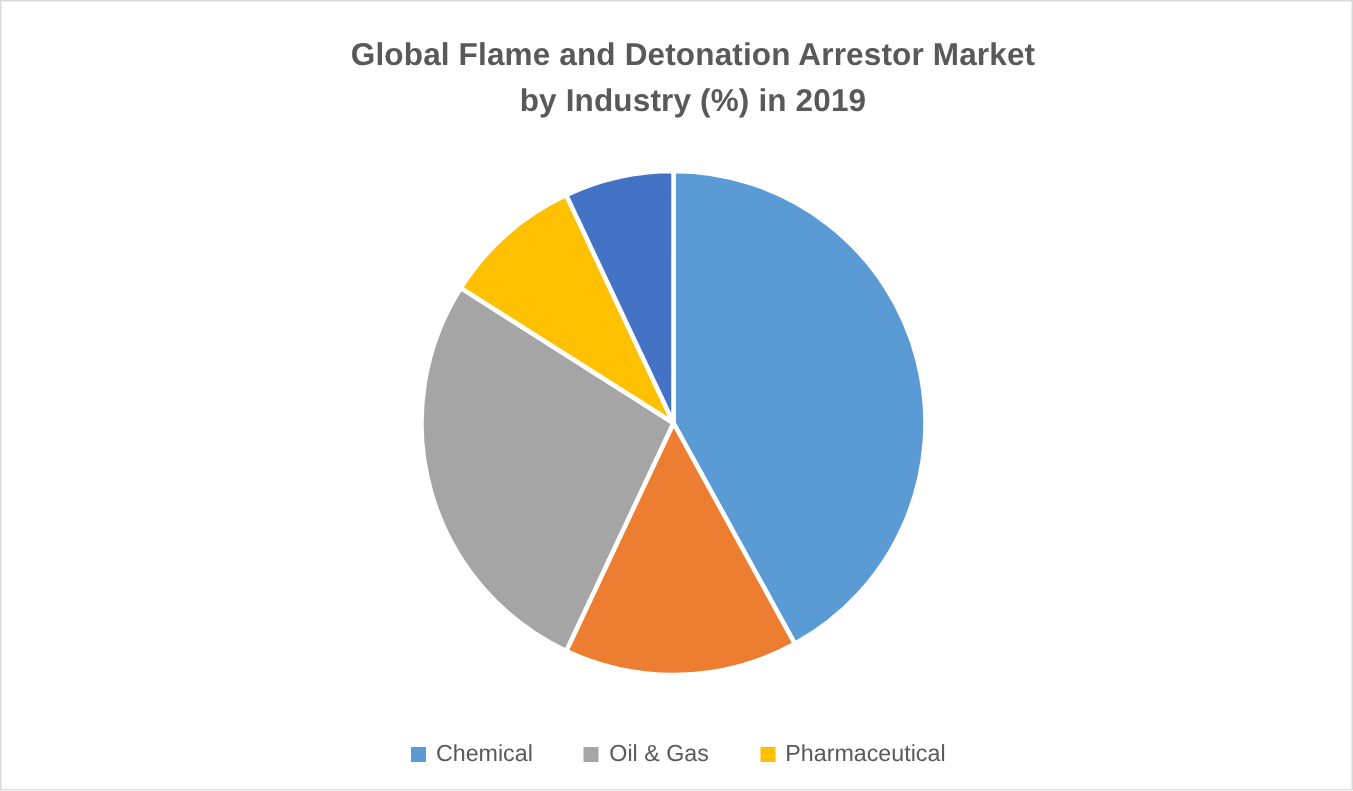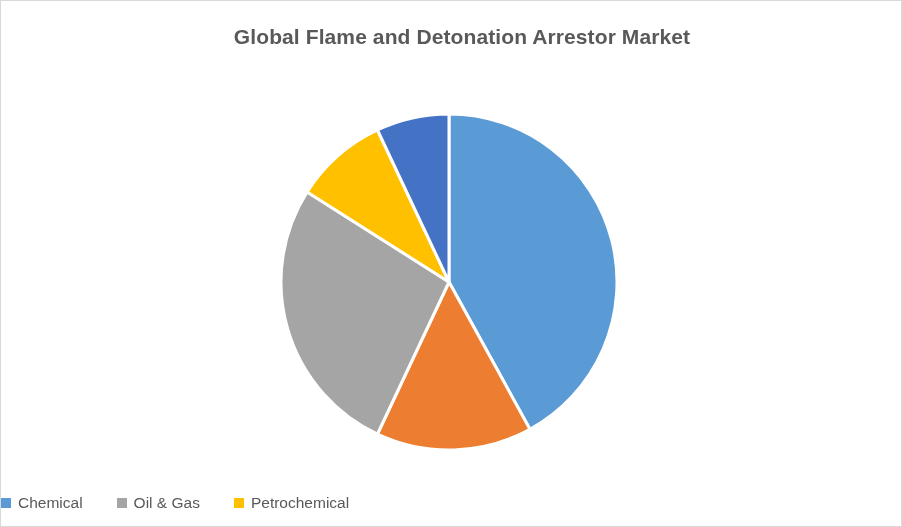--- a/index.html
+++ b/index.html
@@ -49,20 +49,21 @@
     left: 0;
     top: 0;
   }
   #legend {
     position: absolute;
     left: 0;
     bottom: 14px;
     width: 902px;
     display: flex;
     flex-direction: row;
+    justify-content: center;
     align-items: center;
     gap: 34px;
   }
   .legend-item {
     display: flex;
     flex-direction: row;
     align-items: center;
     gap: 7px;
   }
   .legend-swatch {
@@ -78,20 +79,21 @@
     white-space: nowrap;
   }
 </style>
 </head>
 <body>
 
 <div id="chart-frame">
 
   <div id="chart-title">
     <span class="title-line">Global Flame and Detonation Arrestor Market</span>
+    <span class="title-line">by Industry (%) in 2019</span>
   </div>
 
   <div id="pie-wrap">
     <svg id="pie-svg" width="902" height="470" viewBox="0 0 902 470">
       <g id="pie-slices">
           <path d="M 448 281 L 448.00 113.00 A 168 168 0 0 1 528.93 428.22 Z" fill="#5B9BD5" stroke="#ffffff" stroke-width="3" stroke-linejoin="round"></path>
           <path d="M 448 281 L 528.93 428.22 A 168 168 0 0 1 376.47 433.01 Z" fill="#ED7D31" stroke="#ffffff" stroke-width="3" stroke-linejoin="round"></path>
           <path d="M 448 281 L 376.47 433.01 A 168 168 0 0 1 306.15 190.98 Z" fill="#A5A5A5" stroke="#ffffff" stroke-width="3" stroke-linejoin="round"></path>
           <path d="M 448 281 L 306.15 190.98 A 168 168 0 0 1 376.47 128.99 Z" fill="#FFC000" stroke="#ffffff" stroke-width="3" stroke-linejoin="round"></path>
           <path d="M 448 281 L 376.47 128.99 A 168 168 0 0 1 448.00 113.00 Z" fill="#4472C4" stroke="#ffffff" stroke-width="3" stroke-linejoin="round"></path>
@@ -103,17 +105,17 @@
       <div class="legend-item">
         <span class="legend-swatch" style="background: rgb(91, 155, 213);"></span>
         <span class="legend-label">Chemical</span>
       </div>
       <div class="legend-item">
         <span class="legend-swatch" style="background: rgb(165, 165, 165);"></span>
         <span class="legend-label">Oil &amp; Gas</span>
       </div>
       <div class="legend-item">
         <span class="legend-swatch" style="background: rgb(255, 192, 0);"></span>
-        <span class="legend-label">Petrochemical</span>
+        <span class="legend-label">Pharmaceutical</span>
       </div>
     </div>
 
 </div>
 
 </body></html>

